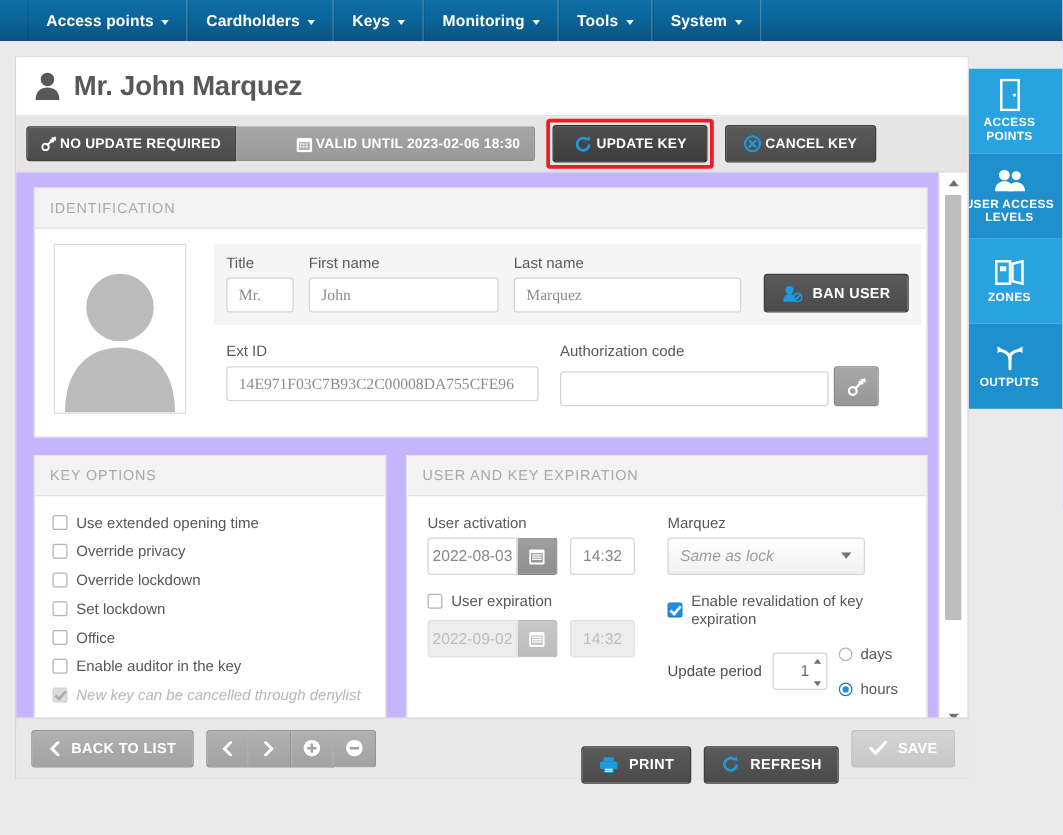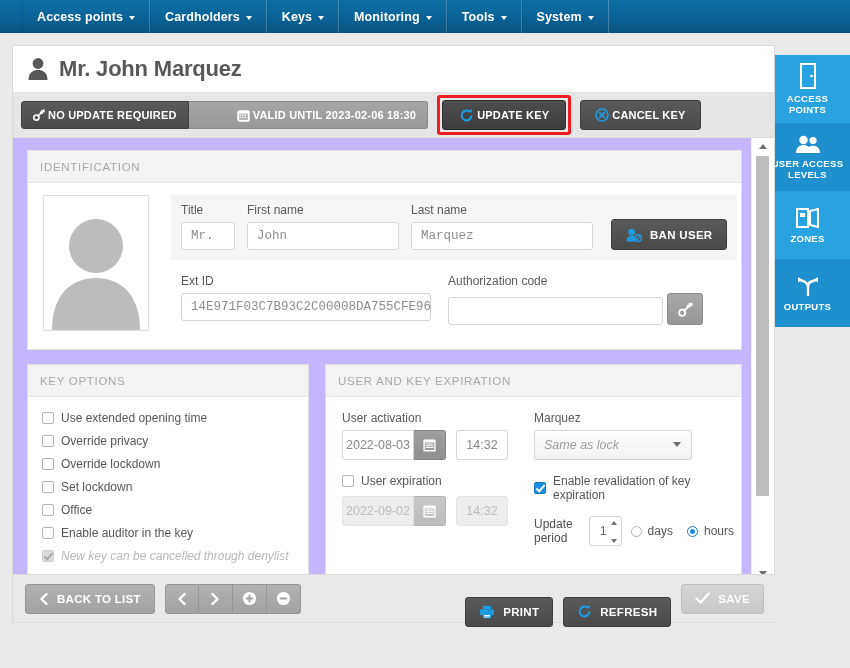--- a/index.html
+++ b/index.html
@@ -156,21 +156,21 @@
   .flabel {
     font-size: 12px; color: #5a5a5c; margin-bottom: 5px; letter-spacing: 0;
   }
   .fi {
     height: 28px; box-sizing: border-box;
     border: 1px solid #d5d5d5; border-radius: 3px;
     background: #ffffff;
     padding: 0 9px;
     font-size: 12.5px; color: #8d8d8d;
     display: flex; align-items: center;
-    font-family: Liberation Mono, monospace;
+    font-family: Liberation Serif, serif;
   }
   .w-title { width: 54px; }
   .w-first { width: 152px; }
   .w-last  { width: 182px; }
   .ban-btn {
     display: flex; align-items: center; gap: 8px;
     height: 29px; padding: 0 14px; margin-left: 6px;
     background: linear-gradient(to bottom, #5a5a5a 0%, #4a4a4a 100%);
     border: 1px solid #3d3d3d; border-radius: 3px;
     color: #fff; font-size: 11.5px; font-weight: bold; letter-spacing: .3px;
@@ -263,21 +263,21 @@
     width: 44px; height: 30px; box-sizing: border-box;
     border: 1px solid #d5d5d5; border-radius: 3px; background:#fff;
     display:flex; align-items:center; justify-content:flex-end;
     padding-right: 14px; font-size:12.5px; color:#6b6b6b; position:relative;
   }
   .spin-arrows { position:absolute; right:4px; top:4px; height:22px;
     display:flex; flex-direction:column; justify-content:space-between; }
   .sp-up, .sp-dn { width:0;height:0;border-left:3.5px solid transparent;border-right:3.5px solid transparent; }
   .sp-up { border-bottom:4px solid #707070; }
   .sp-dn { border-top:4px solid #707070; }
-  .radios { display:flex; flex-direction:row; gap:14px; }
+  .radios { display:flex; flex-direction:column; gap:14px; }
   .rd-row { display:flex; align-items:center; gap:6px; font-size:12px; color:#575757; }
   .rd {
     width: 11px; height: 11px; border-radius: 50%;
     border: 1px solid #b4b4b4; background:#fff; box-sizing:border-box;
     position:relative; flex:none; cursor:pointer;
   }
   .rd.on { border-color:#1878bd; }
   .rd.on::after {
     content:""; position:absolute; left:2px; top:2px;
     width:5px;height:5px;border-radius:50%; background:#1e8fe0;

